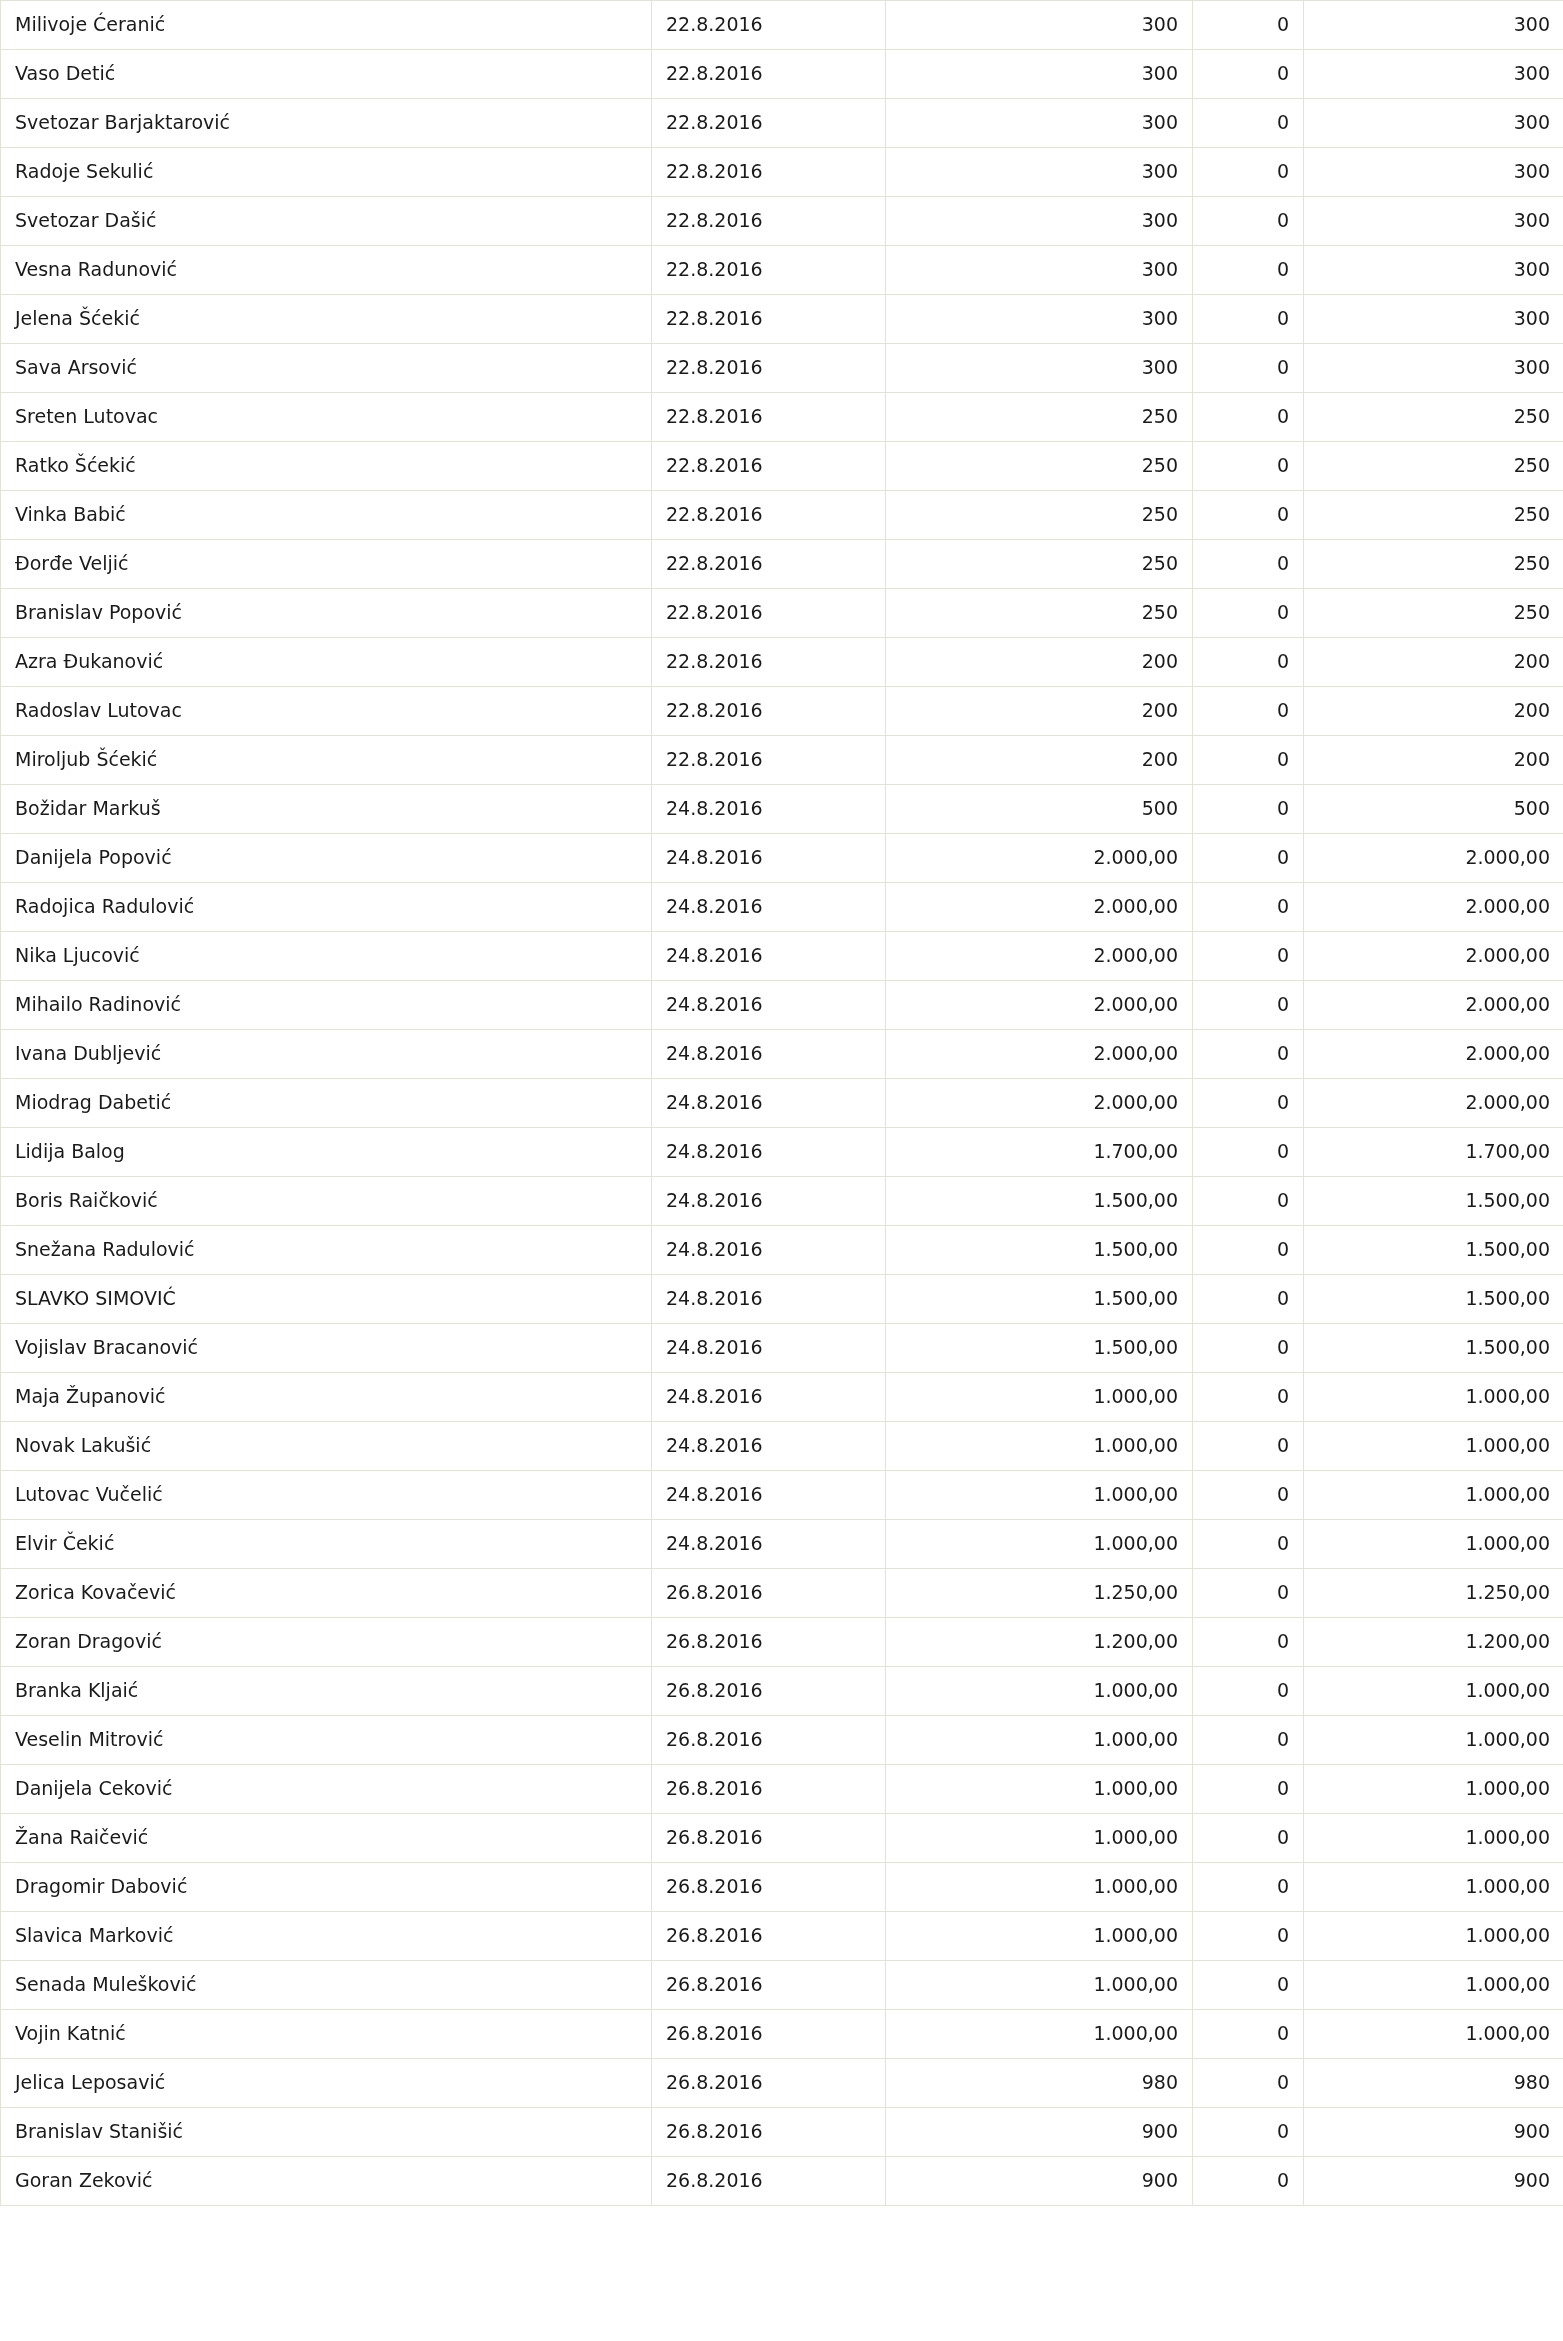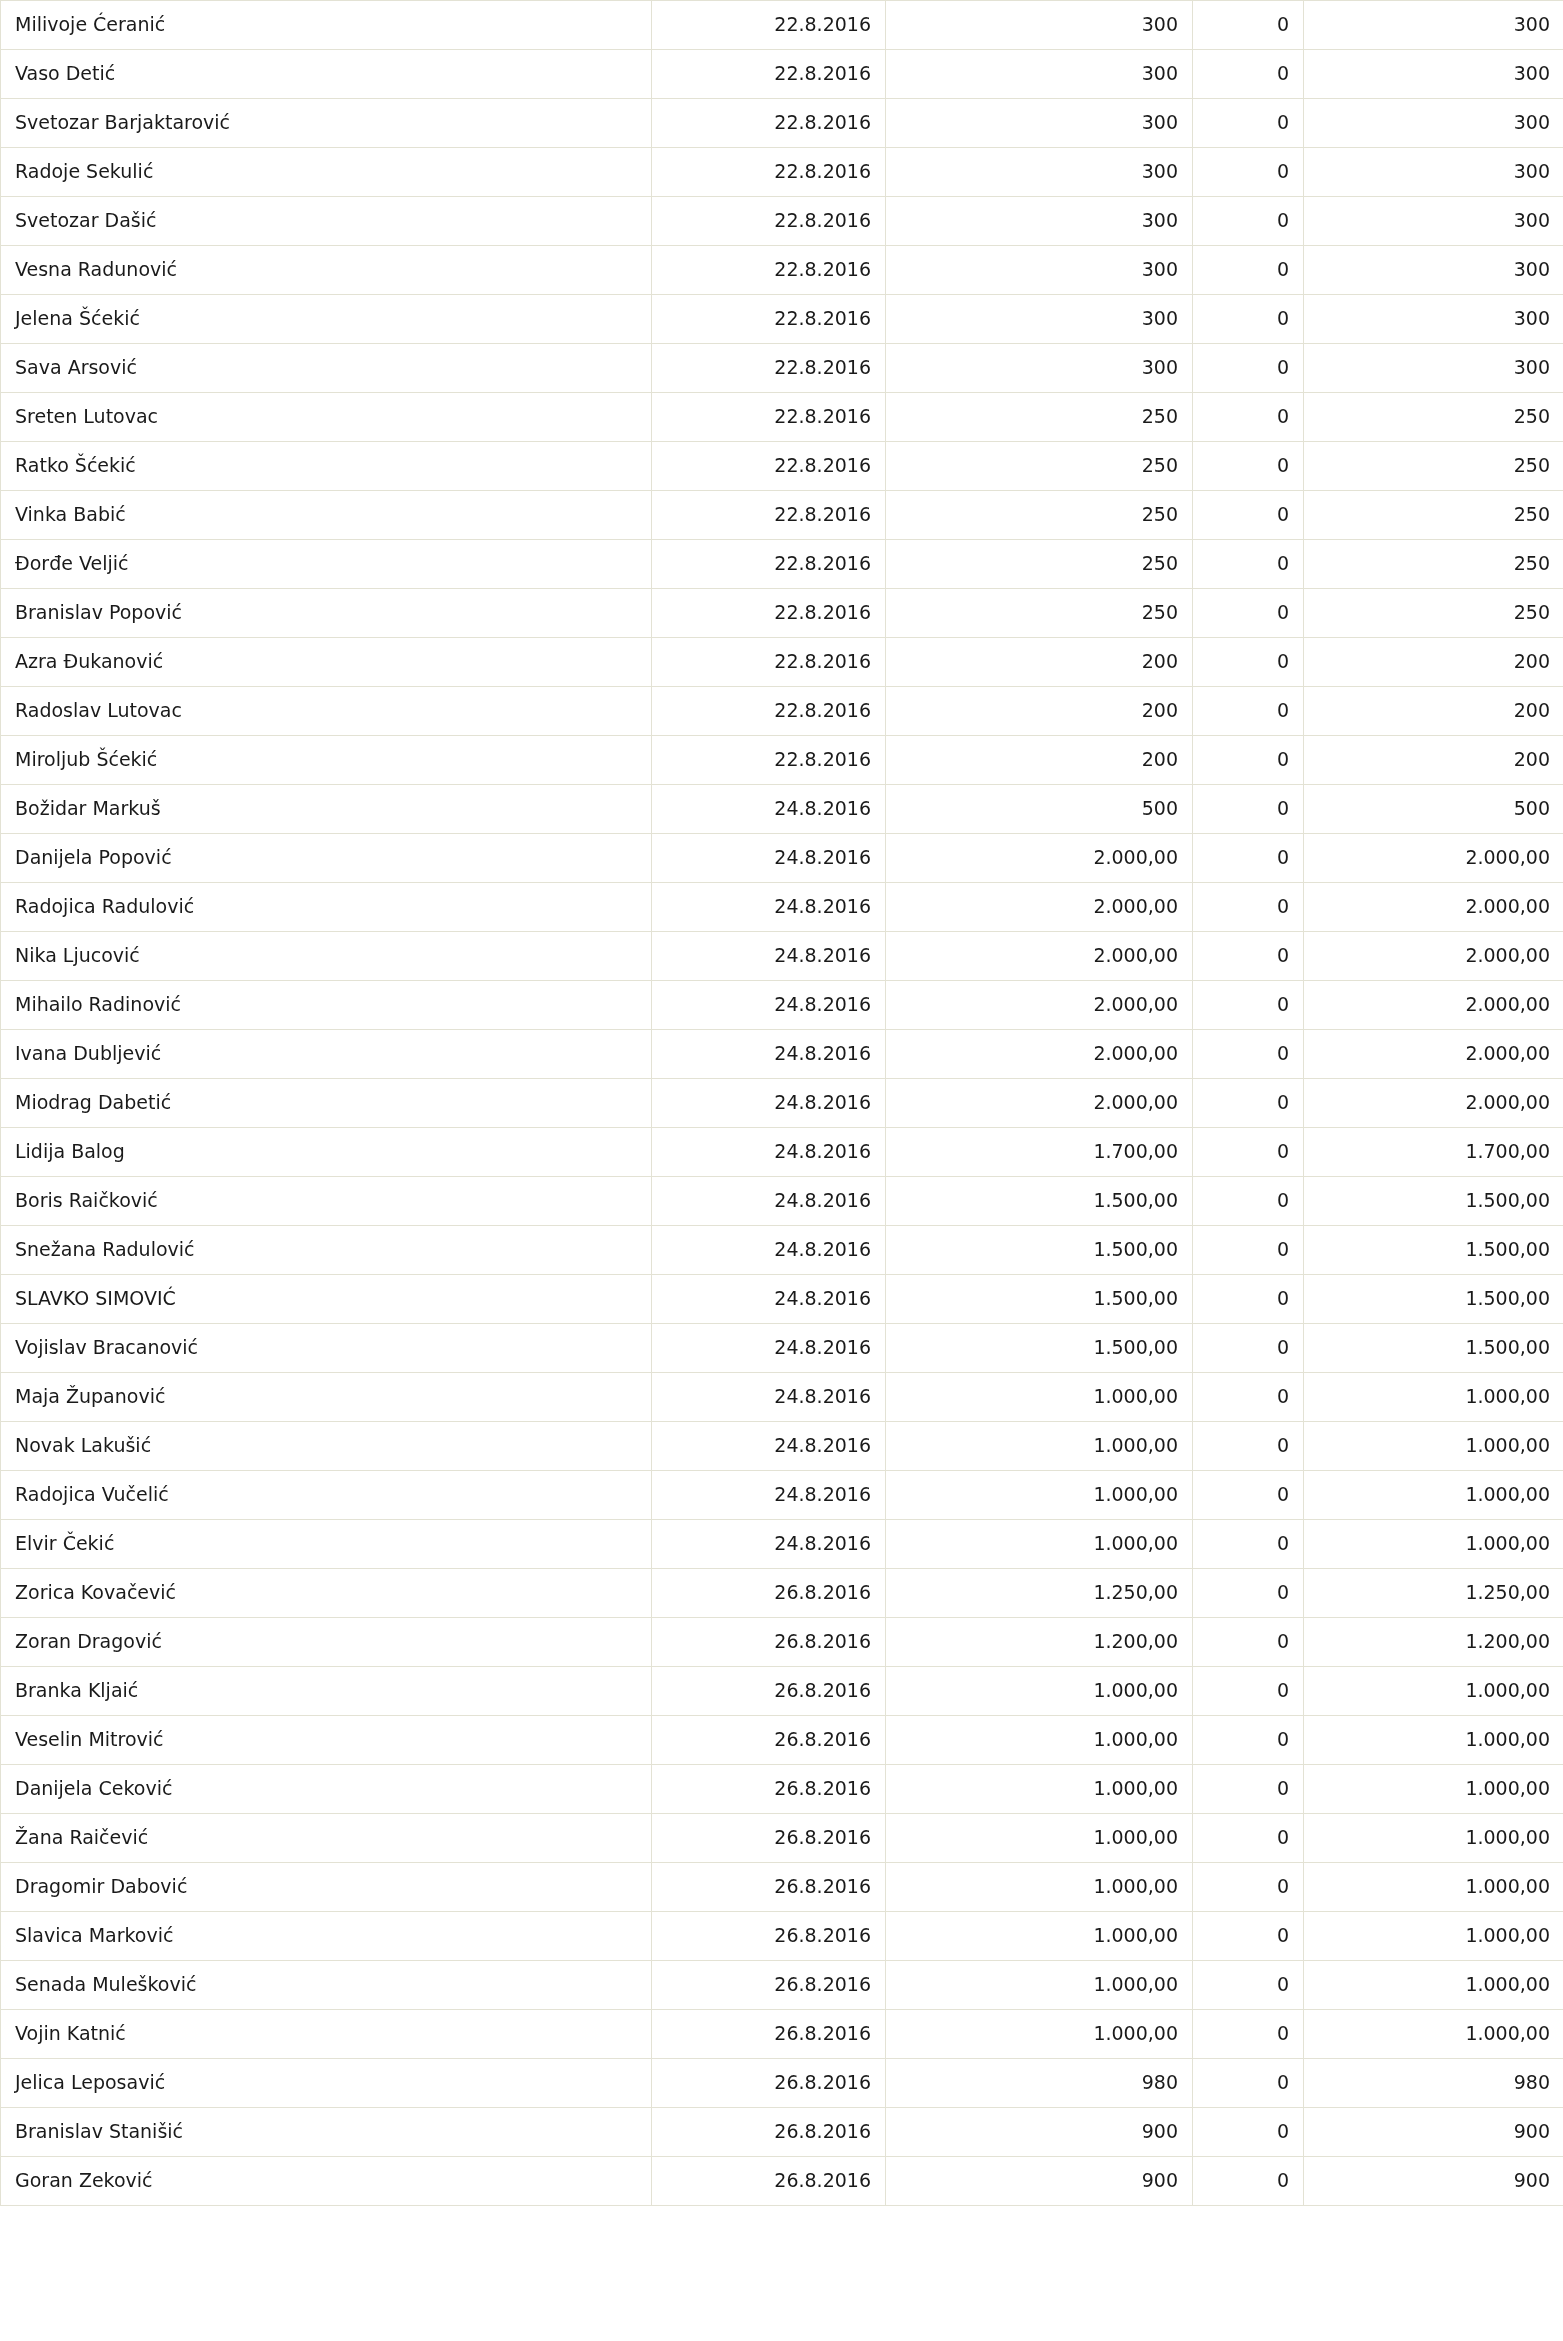--- a/index.html
+++ b/index.html
@@ -34,21 +34,21 @@
     padding: 0 14px;
     font-size: 19px;
     color: #1a1a1a;
     line-height: 1.15;
     white-space: nowrap;
     overflow: hidden;
     vertical-align: middle;
     background: #ffffff;
   }
   td.name   { text-align: left; }
-  td.date   { text-align: right; padding-right: 17px; }
+  td.date   { text-align: left; padding-right: 17px; }
   td.amount { text-align: right; padding-right: 17px; }
   td.zero   { text-align: right; padding-right: 17px; }
   td.total  { text-align: right; padding-right: 17px; }
 </style>
 </head>
 <body>
 
 <div class="sheet">
   <table class="data-table">
     <colgroup>
@@ -263,21 +263,21 @@
           <td class="total">1.000,00</td>
         </tr>
         <tr>
           <td class="name">Novak Lakušić</td>
           <td class="date">24.8.2016</td>
           <td class="amount">1.000,00</td>
           <td class="zero">0</td>
           <td class="total">1.000,00</td>
         </tr>
         <tr>
-          <td class="name">Radojica Vučelić</td>
+          <td class="name">Lutovac Vučelić</td>
           <td class="date">24.8.2016</td>
           <td class="amount">1.000,00</td>
           <td class="zero">0</td>
           <td class="total">1.000,00</td>
         </tr>
         <tr>
           <td class="name">Elvir Čekić</td>
           <td class="date">24.8.2016</td>
           <td class="amount">1.000,00</td>
           <td class="zero">0</td>

